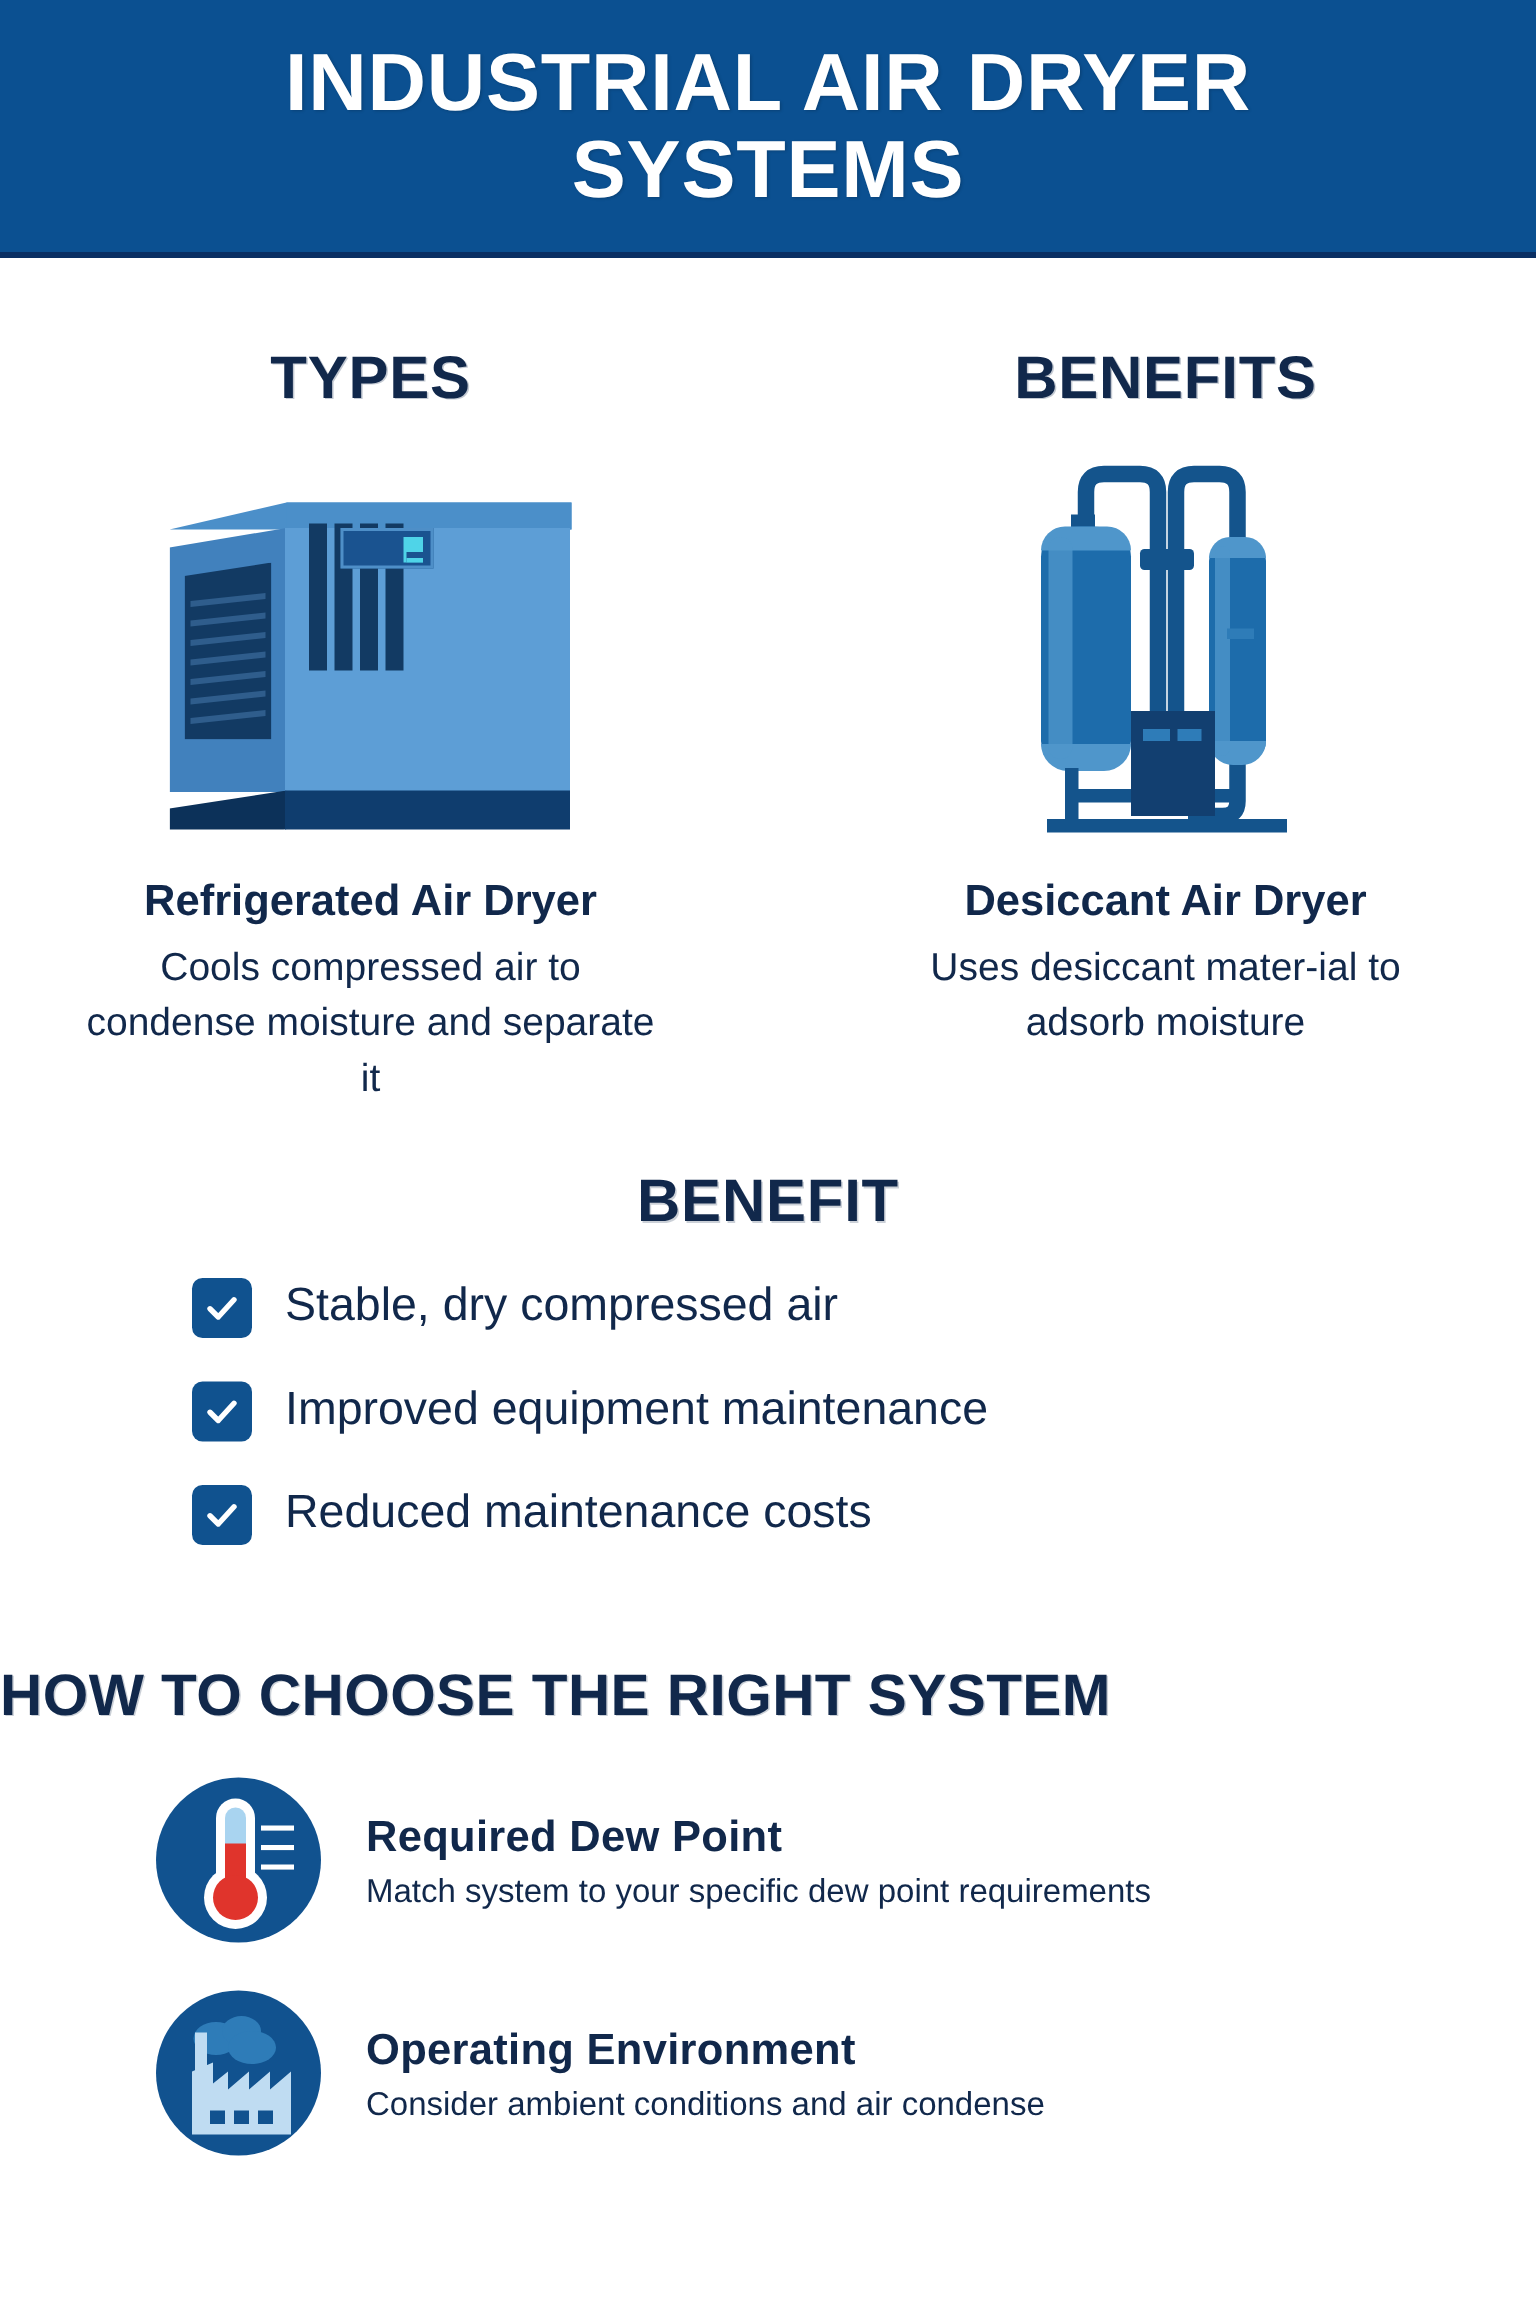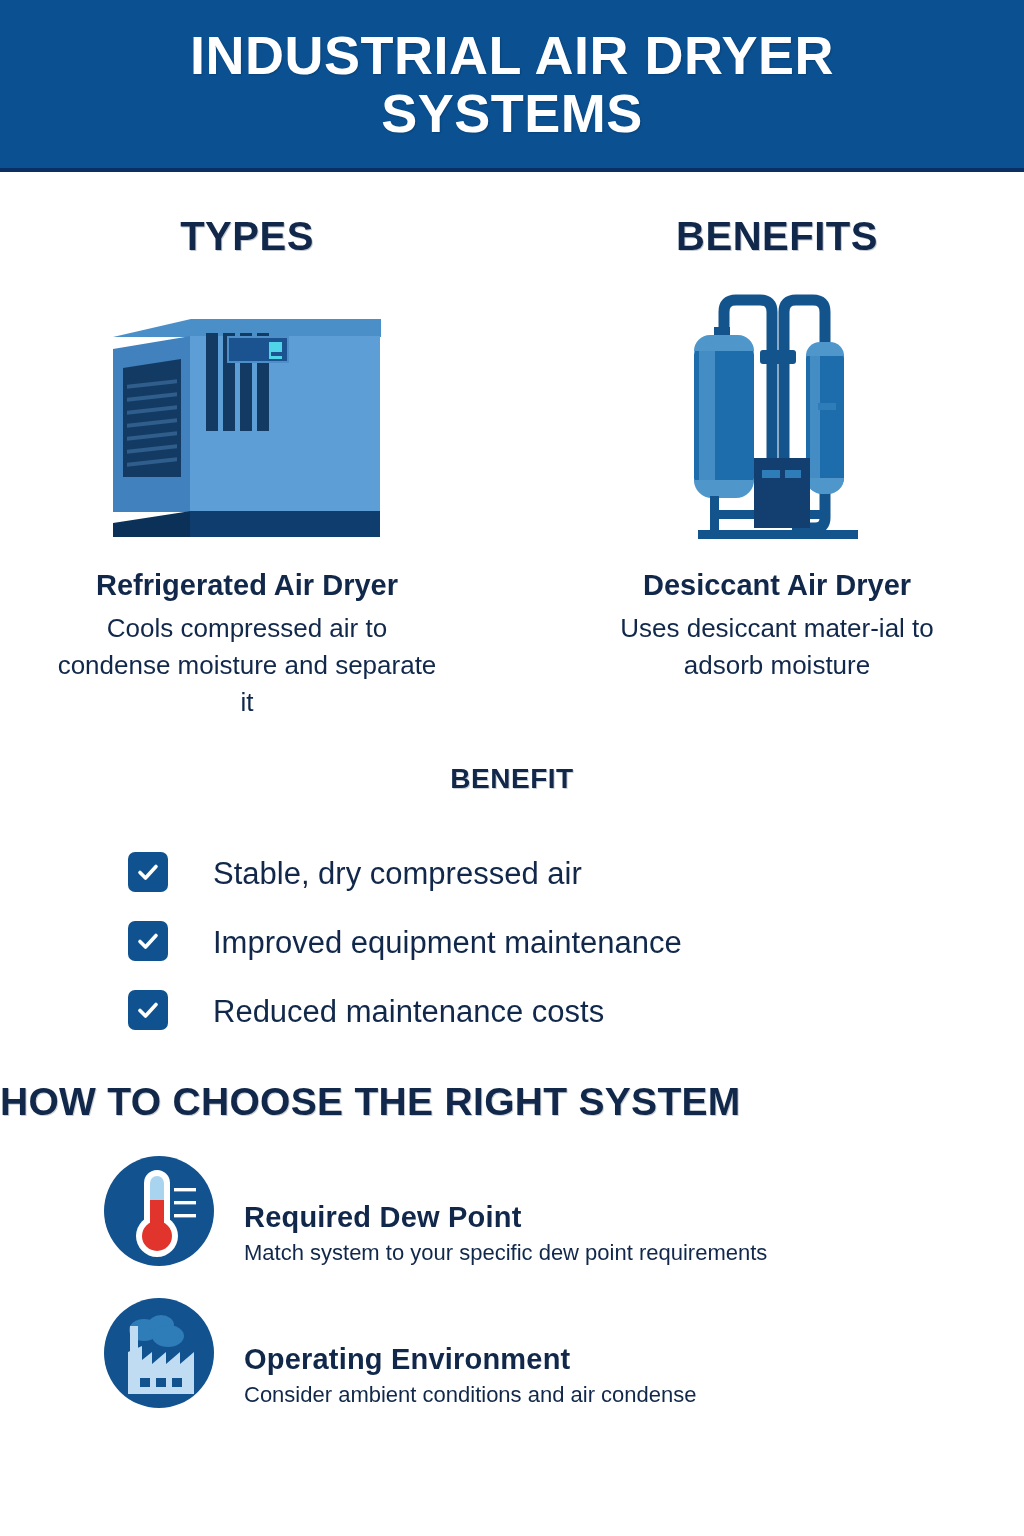--- a/index.html
+++ b/index.html
@@ -35,21 +35,21 @@
     text-align: center;
     letter-spacing: 0.5px;
     text-transform: uppercase;
     max-width: 830px;
     text-shadow: 1px 1px 2px rgba(0,0,0,0.18);
   }
 
   
   .two-col {
     display: flex;
-    padding-top: 42px;
+    padding-top: 58px;
     gap: 36px;
   }
   .col {
     width: 50%;
     display: flex;
     flex-direction: column;
     align-items: center;
   }
   .col-heading {
     font-size: 40px;
@@ -231,34 +231,33 @@
     position: absolute; left: 26px; top: 240px;
     width: 160px; height: 9px; background: #14548c;
   }
   .desic .leg-l { position: absolute; left: 38px; top: 206px; width: 9px; height: 38px; background: #14548c; }
   .desic .rail  { position: absolute; left: 38px; top: 220px; width: 120px; height: 9px; background: #14548c; }
 
   
   .benefit-section { margin-top: 42px; }
   .benefit-heading {
     text-align: center;
-    font-size: 28px;
+    font-size: 40px;
     font-weight: bold;
     letter-spacing: 0.5px;
     color: #11284b;
     text-transform: uppercase;
     margin-bottom: 28px;
     text-shadow: 1px 1px 0 rgba(17,40,75,0.22);
   }
   .check-list { padding-left: 128px; }
   .check-row {
     display: flex;
-    align-items: flex-end;
+    align-items: flex-start;
     height: 69px;
-    gap: 23px;
   }
   .checkbox {
     width: 40px; height: 40px;
     background: #10528f;
     border-radius: 7px;
     flex: 0 0 auto;
     display: flex;
     align-items: center;
     justify-content: center;
   }
@@ -274,21 +273,21 @@
     text-align: left;
     font-size: 39px;
     font-weight: bold;
     letter-spacing: 0.3px;
     color: #11284b;
     text-transform: uppercase;
     text-shadow: 1px 1px 0 rgba(17,40,75,0.22);
   }
   .choose-item {
     display: flex;
-    align-items: flex-end;
+    align-items: center;
     padding-left: 104px;
     margin-top: 32px;
   }
   .choose-icon {
     width: 110px; height: 110px;
     border-radius: 50%;
     background: #11528f;
     flex: 0 0 auto;
     position: relative;
     overflow: hidden;

